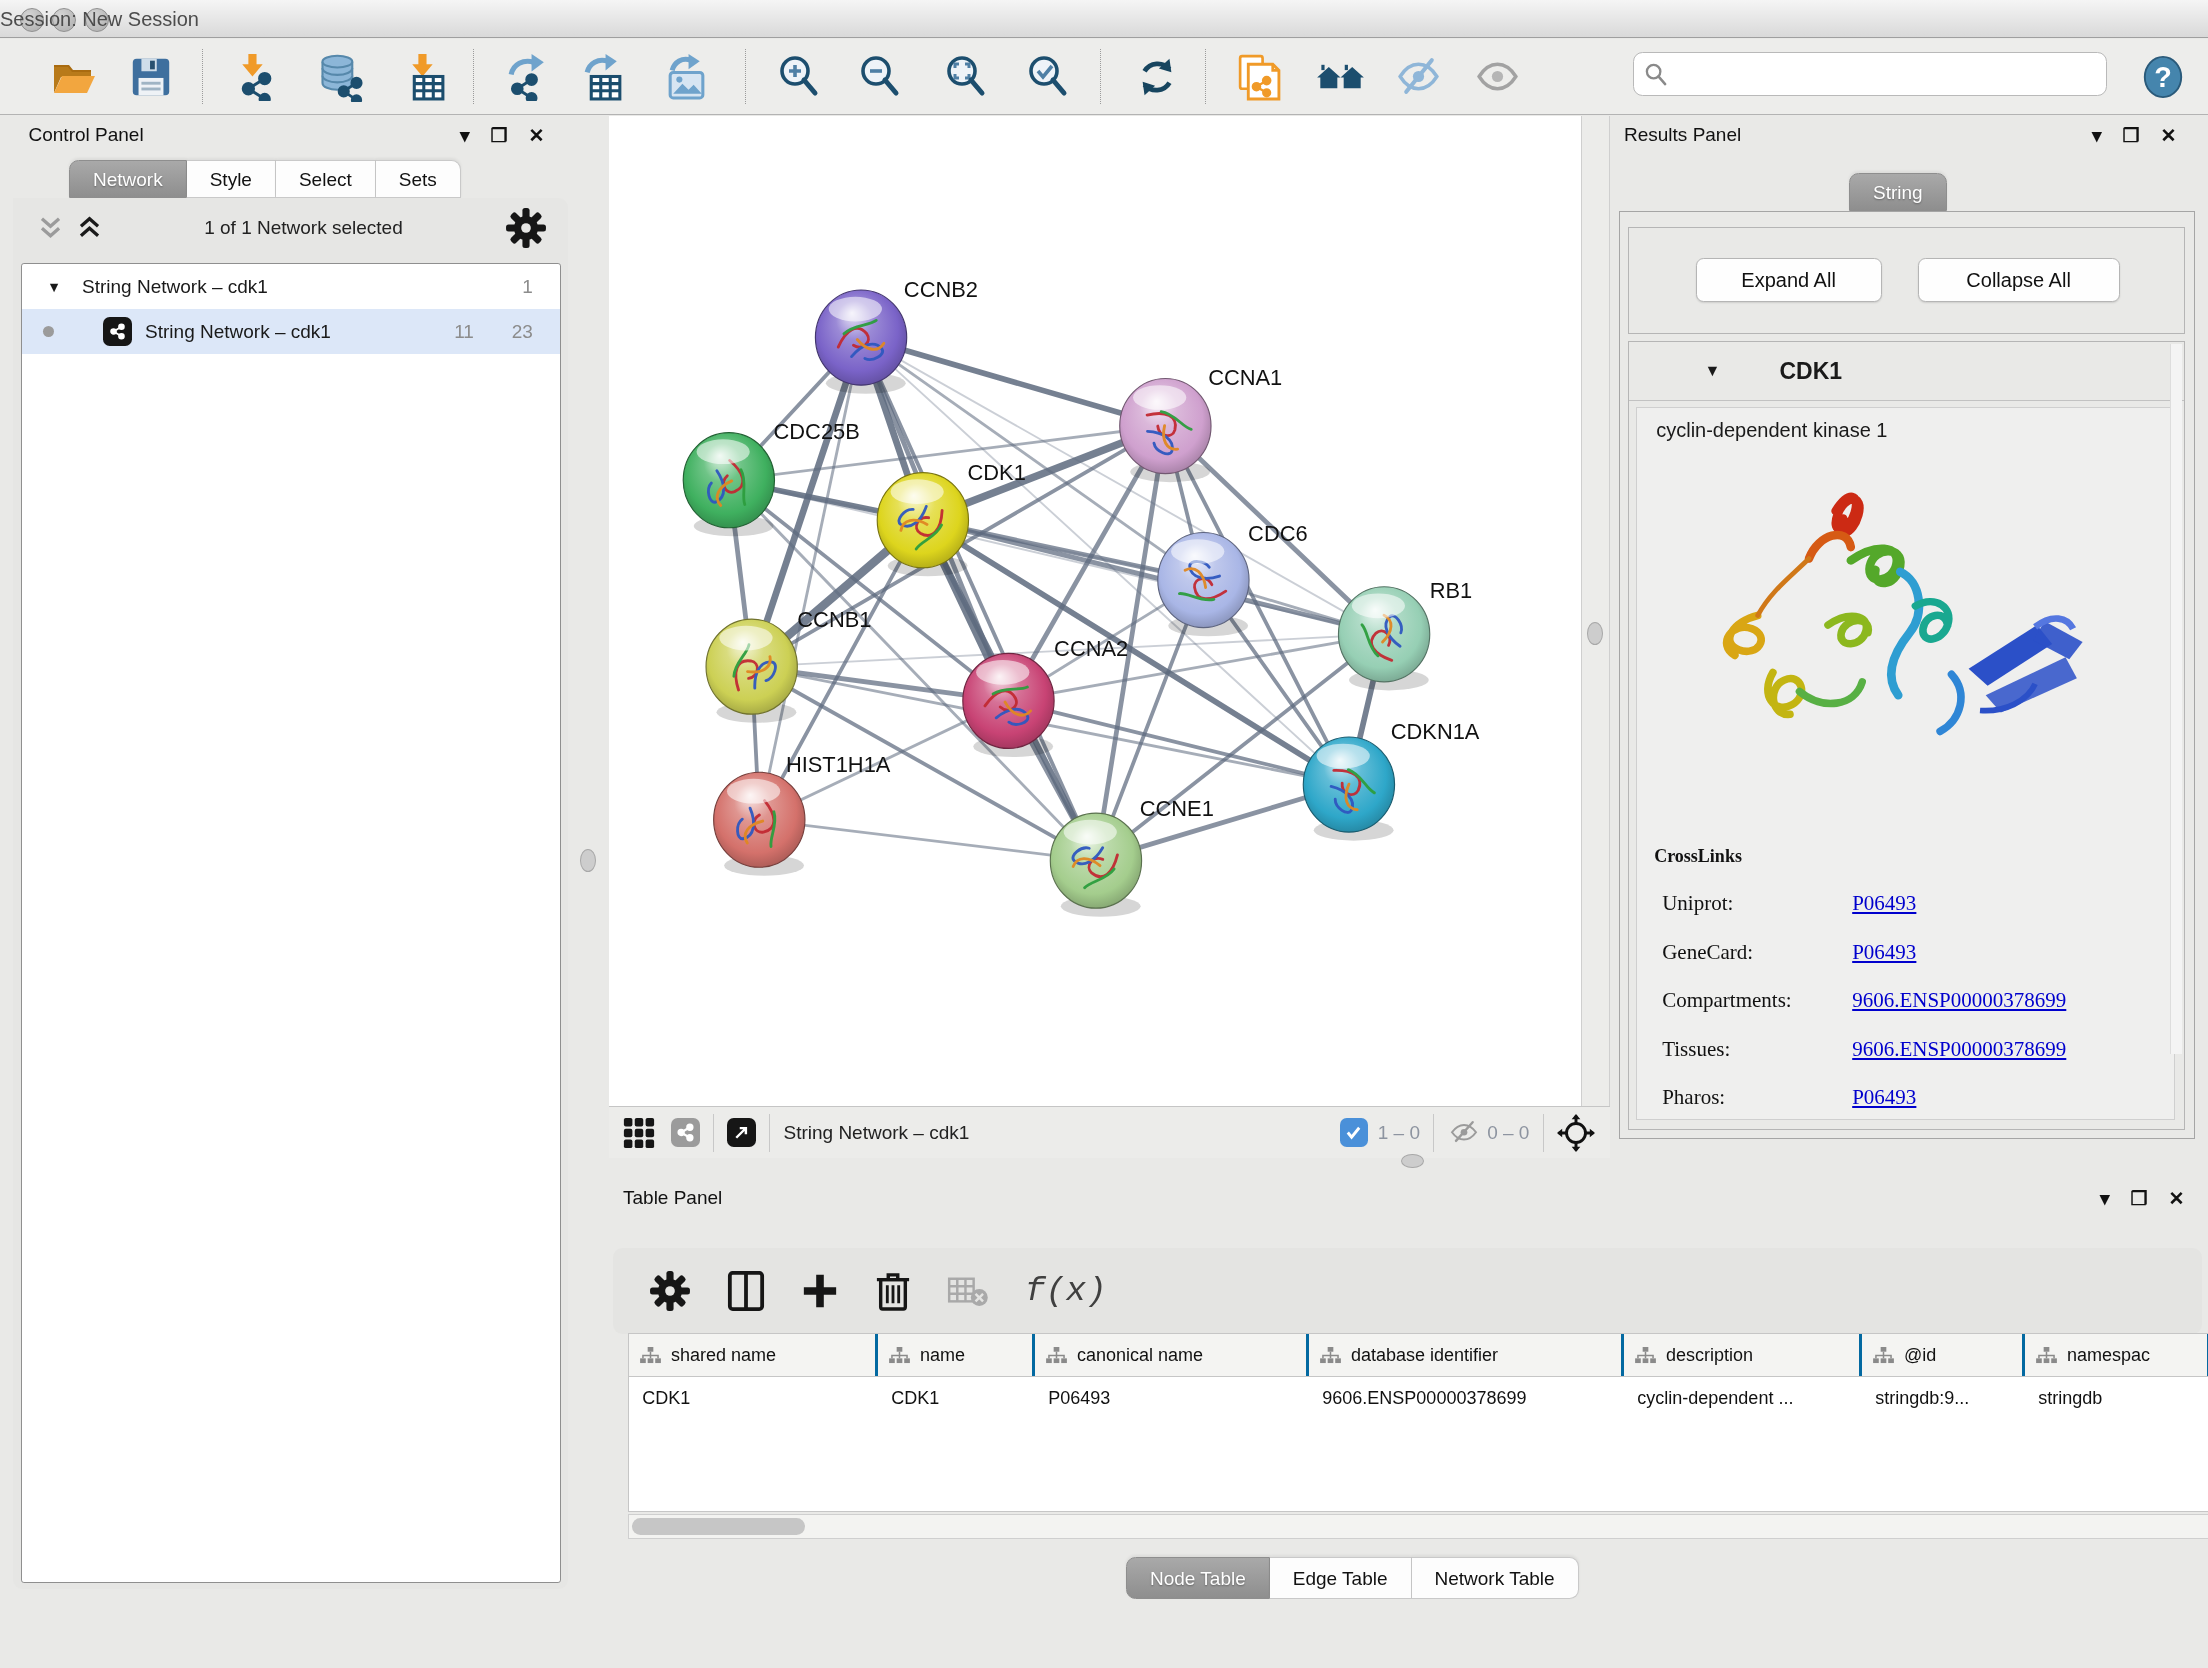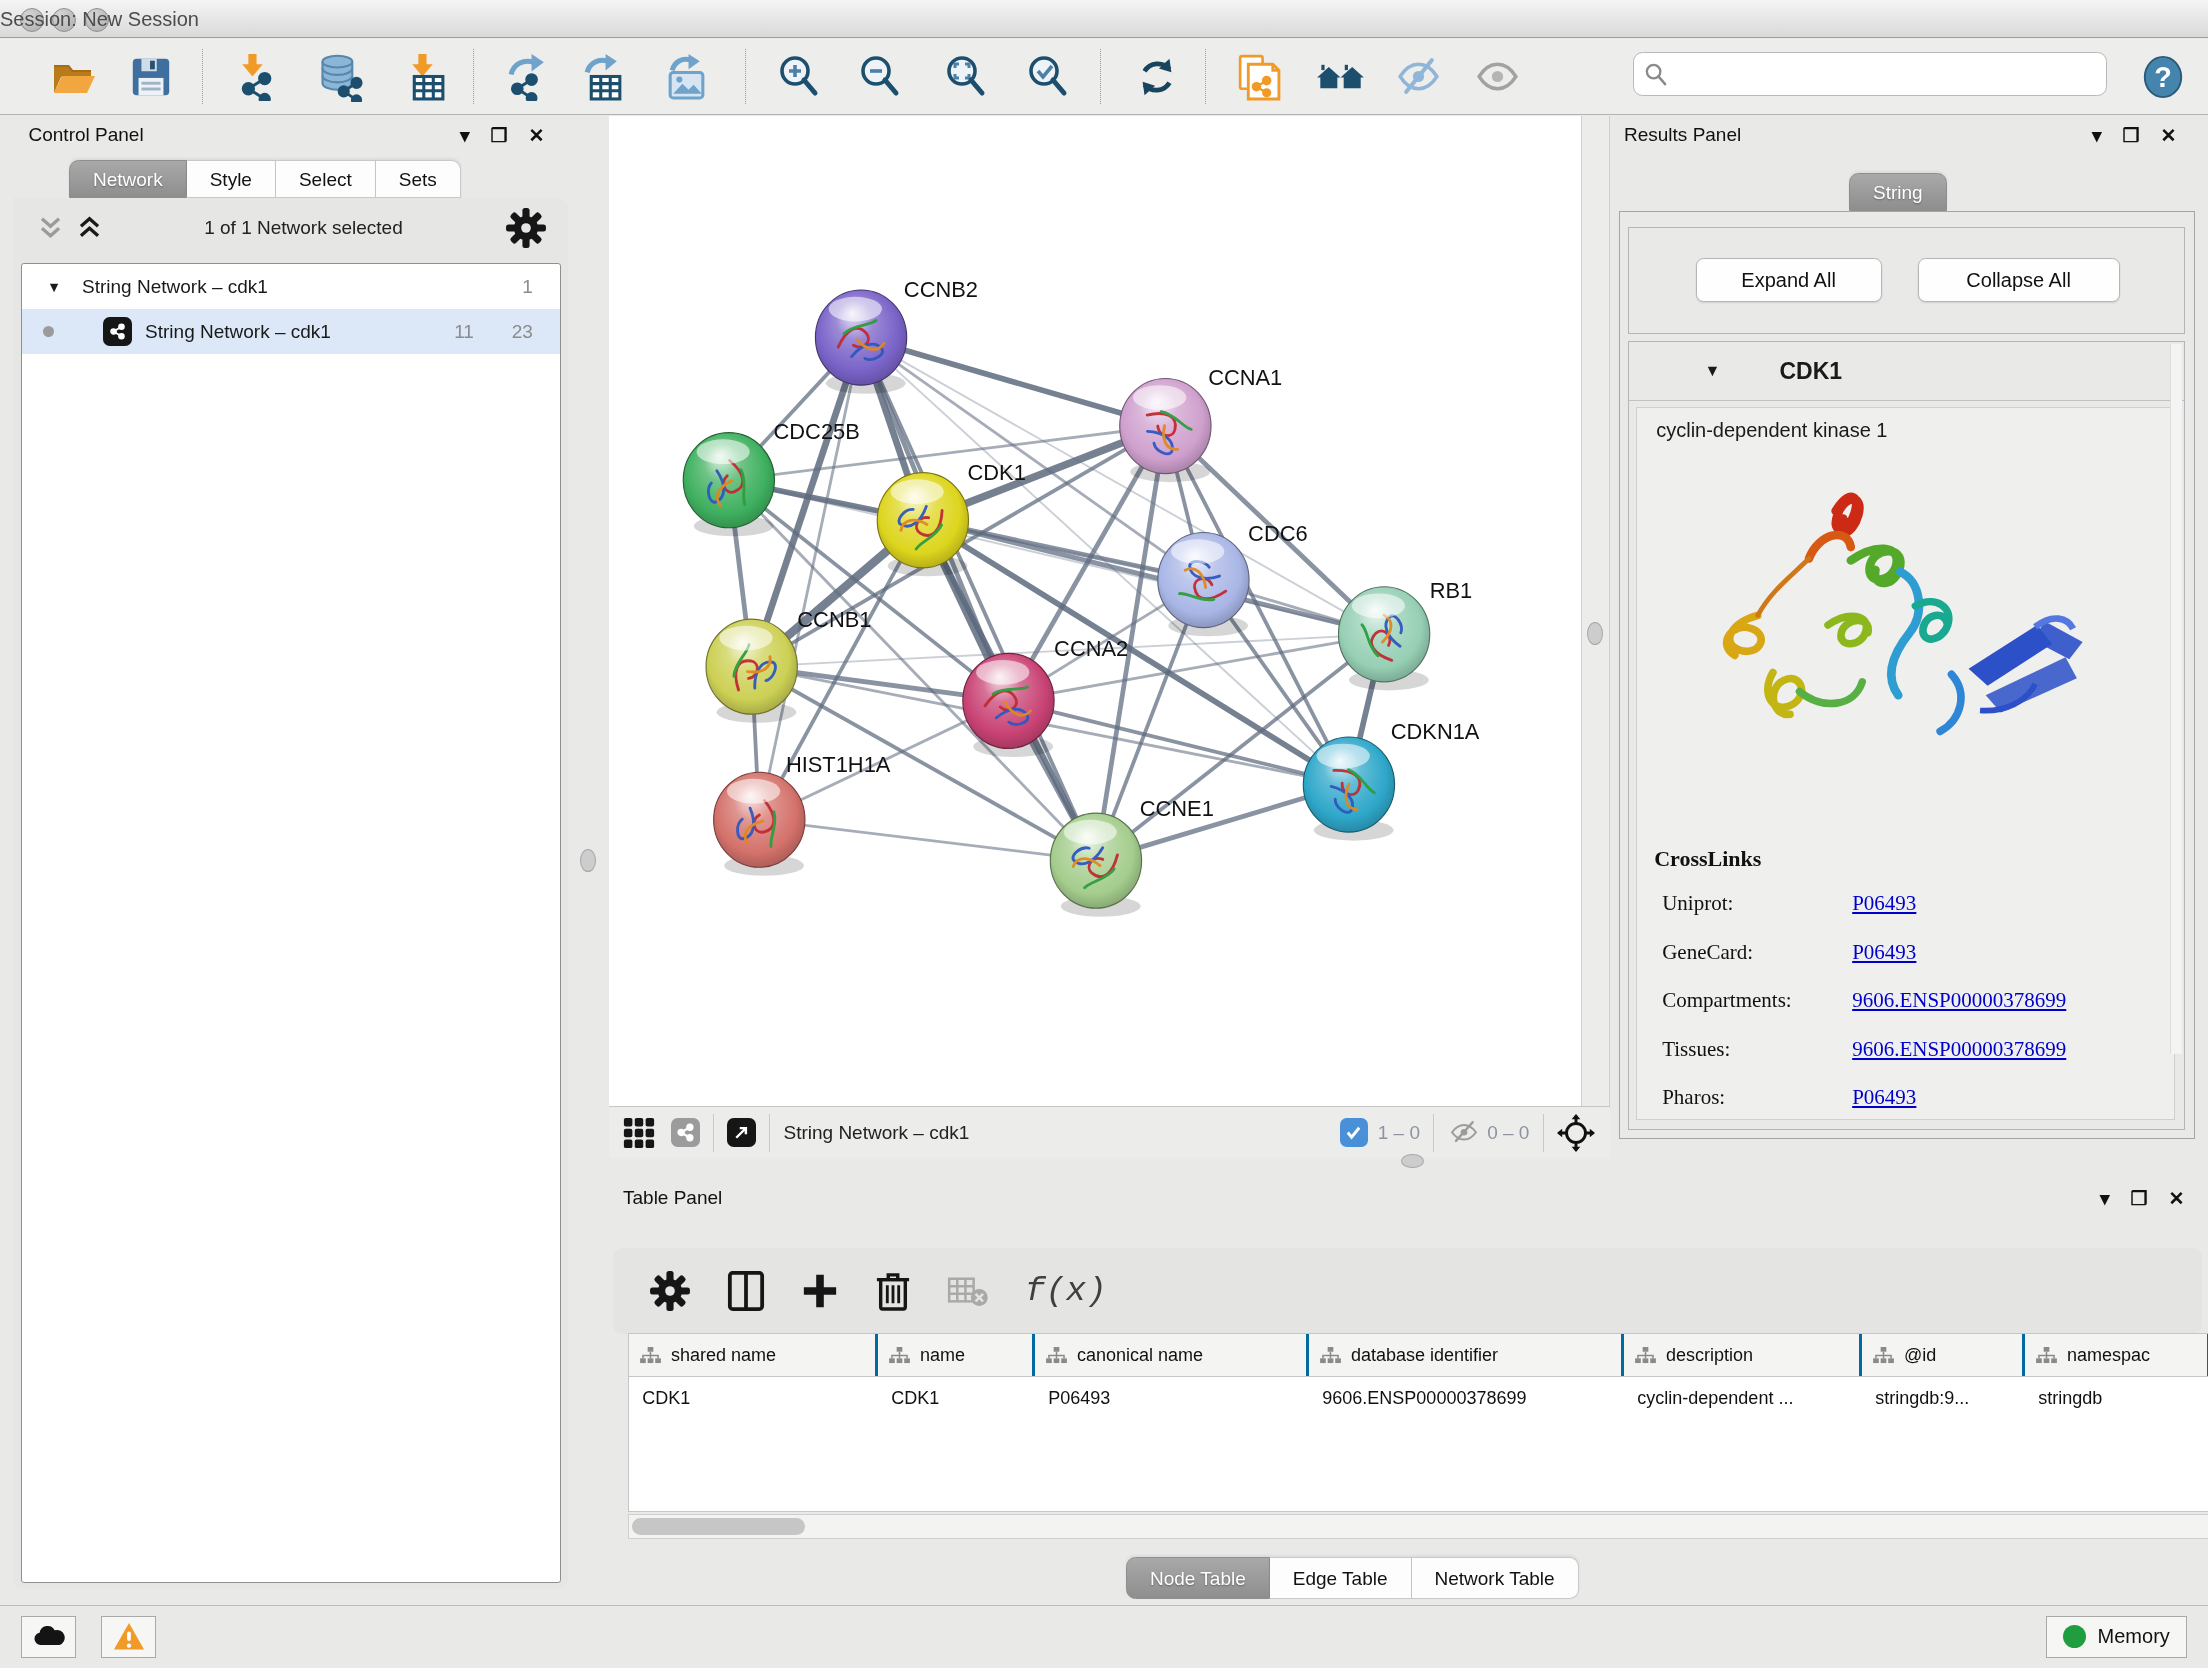--- a/index.html
+++ b/index.html
@@ -735,21 +735,21 @@
           </g>
           <g fill="#2b50c8">
             <path d="M318 226l72-46 16 20-68 44z"></path>
             <path d="M336 254l84-40 12 22-80 36z" opacity="0.85"></path>
             <path d="M398 176l40 22-14 18-38-20z" opacity="0.9"></path>
           </g>
           <path d="M388 182c18-14 34-10 40 2" stroke="#5577e0" stroke-width="7" fill="none"></path>
           <path d="M330 270c26 2 50-10 58-28" stroke="#2b50c8" stroke-width="6" fill="none"></path>
         </svg>
 
-        <div class="xl" style="position:absolute; left:17px; top:438px; font-weight:bold; font-size:22px">CrossLinks</div>
+        <div class="xl" style="position:absolute; left:17px; top:438px; font-weight:bold; font-size:18px">CrossLinks</div>
         <div id="xlinks">
             <div class="xl-row" style="top: 483px;">
               <span class="xl xl-label">Uniprot:</span>
               <span class="xl-link">P06493</span>
             </div>
             <div class="xl-row" style="top: 532px;">
               <span class="xl xl-label">GeneCard:</span>
               <span class="xl-link">P06493</span>
             </div>
             <div class="xl-row" style="top: 580px;">
@@ -937,33 +937,15 @@
   <div class="abs" id="hscroll">
     <div id="hthumb"></div>
   </div>
 
   <div class="tabrow" id="tp-tabs" style="left:1126px; top:1557px">
       <span class="tab btab active">Node Table</span>
       <span class="tab btab">Edge Table</span>
       <span class="tab btab">Network Table</span>
     </div>
 
-  <div class="abs" id="statusbar">
-    <span class="sbtn" style="left:21px; width:55px">
-      <svg width="34" height="25" viewBox="0 0 36 26" class="noi">
-        <path d="M9 22a6.5 6.5 0 0 1-1-12.9A8.5 8.5 0 0 1 24 6.5 6 6 0 0 1 29 22z" fill="#141414"></path>
-      </svg>
-    </span>
-    <span class="sbtn" style="left:101px; width:55px">
-      <svg width="32" height="28.5" viewBox="0 0 34 30" class="noi">
-        <path d="M17 1L33 29H1z" fill="#f09a28"></path>
-        <rect x="15" y="10" width="4" height="10" rx="2" fill="#fff"></rect>
-        <circle cx="17" cy="25" r="2.3" fill="#fff"></circle>
-      </svg>
-    </span>
-    <span class="sbtn" id="memory-btn">
-      <span class="dot-green" style="background: rgb(31, 157, 63);"></span>
-      <span>Memory</span>
-    </span>
-  </div>
 
 </div>
 
 
 </body></html>

